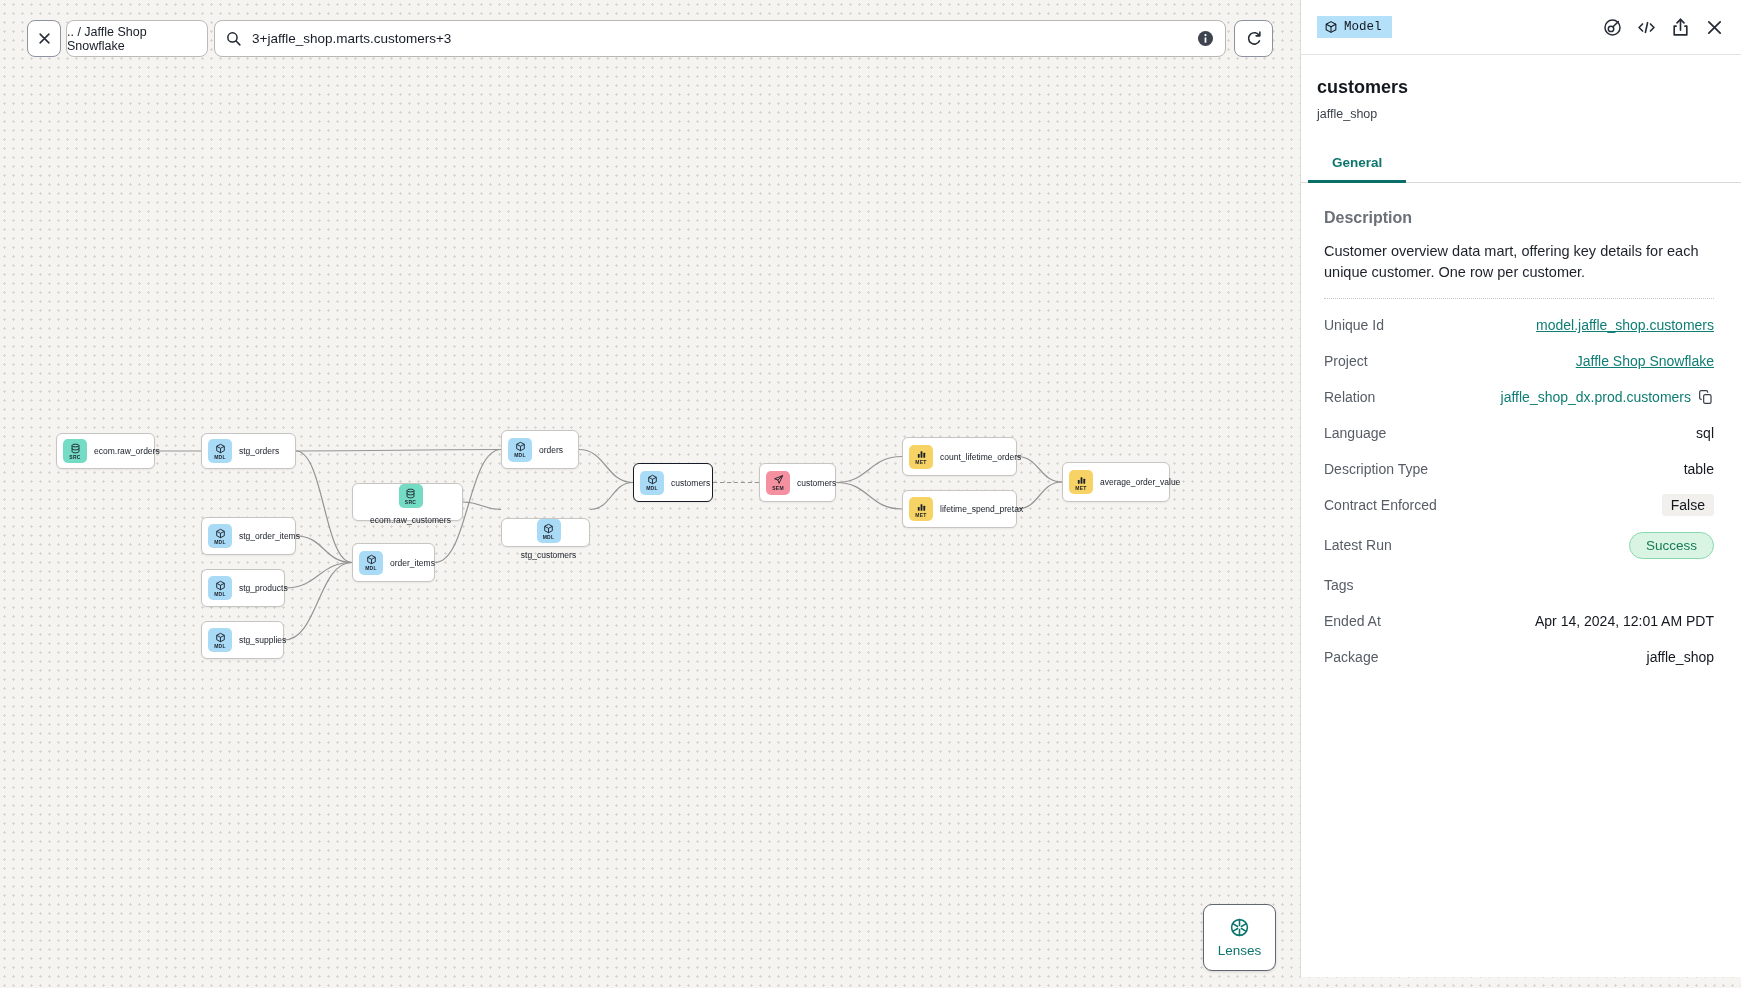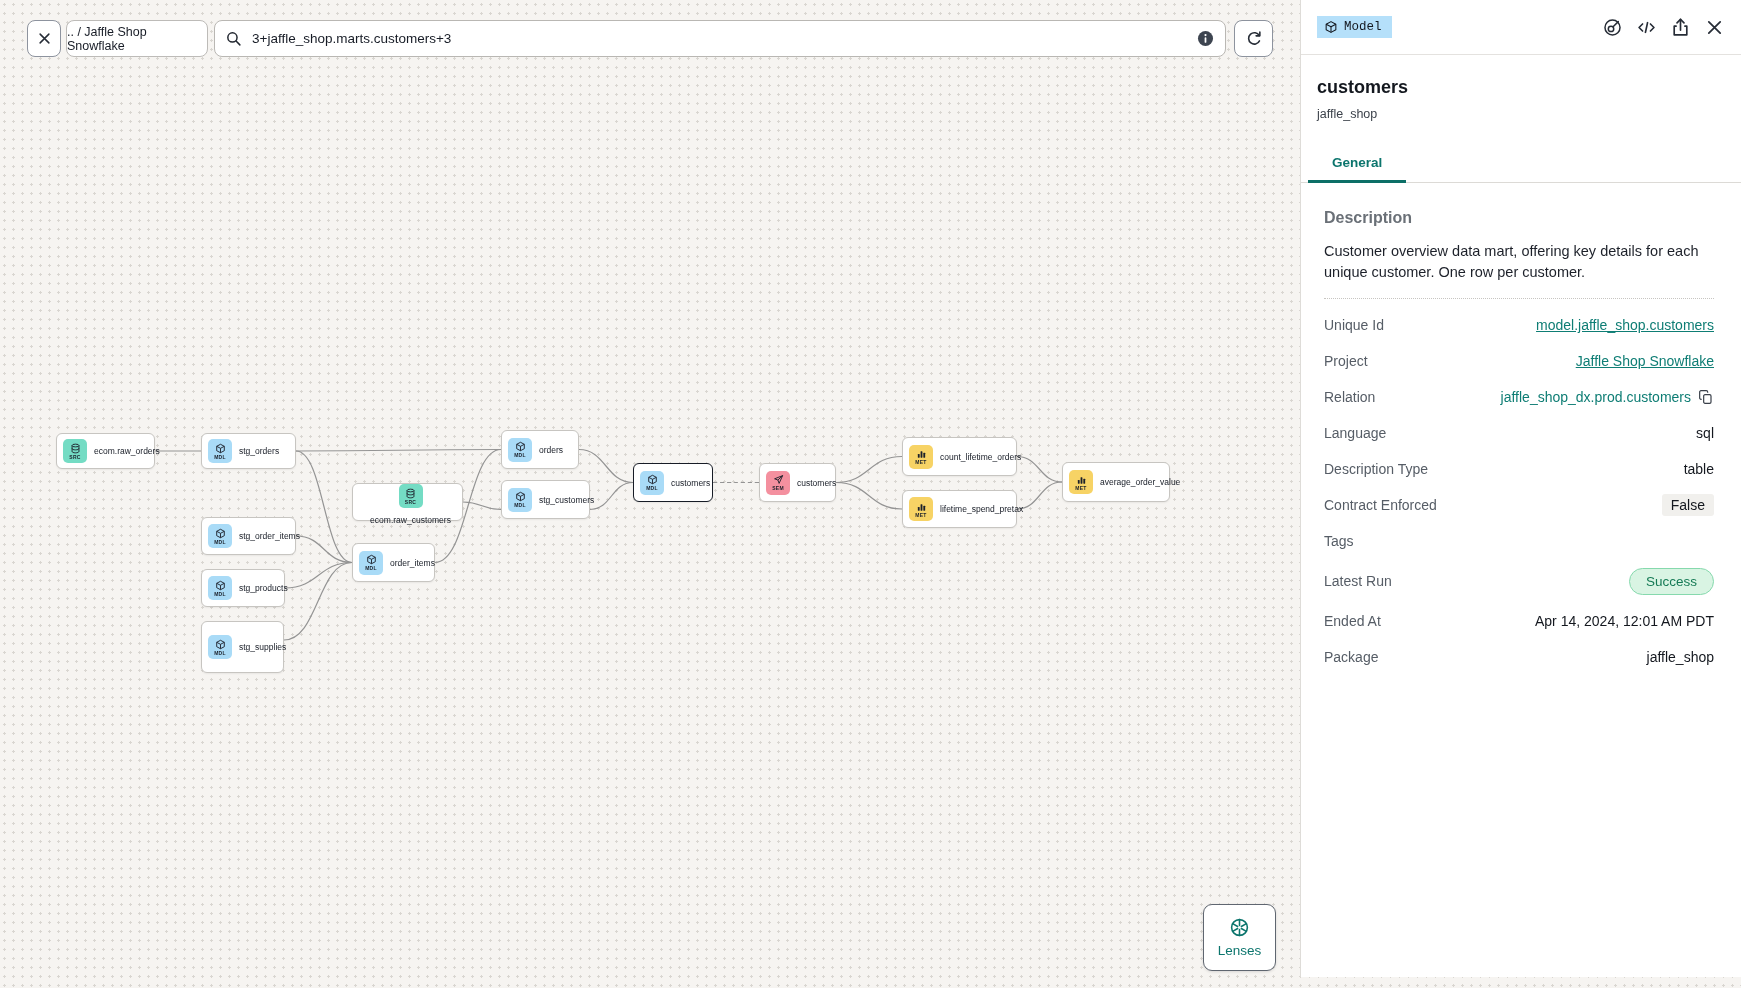--- a/index.html
+++ b/index.html
@@ -138,21 +138,21 @@
           <span class="gnode-icon" style="background: rgb(169, 219, 247);">
             <svg viewBox="0 0 24 24" fill="none" stroke="#1b202a" stroke-width="2" stroke-linejoin="round">
               <path d="M12 2.8 20.3 7.2v9.6L12 21.2 3.7 16.8V7.2Z"></path>
               <path d="M3.7 7.2 12 11.6l8.3-4.4"></path>
               <path d="M12 11.6v9.6"></path>
             </svg>
             <span class="gnode-type">MDL</span>
           </span>
           <span class="gnode-label">stg_products</span>
         </div>
-        <div class="gnode" style="left: 201px; top: 621px; width: 83px; height: 52px;">
+        <div class="gnode" style="left: 201px; top: 621px; width: 83px; height: 38px;">
           <span class="gnode-icon" style="background: rgb(169, 219, 247);">
             <svg viewBox="0 0 24 24" fill="none" stroke="#1b202a" stroke-width="2" stroke-linejoin="round">
               <path d="M12 2.8 20.3 7.2v9.6L12 21.2 3.7 16.8V7.2Z"></path>
               <path d="M3.7 7.2 12 11.6l8.3-4.4"></path>
               <path d="M12 11.6v9.6"></path>
             </svg>
             <span class="gnode-type">MDL</span>
           </span>
           <span class="gnode-label">stg_supplies</span>
         </div>
@@ -182,21 +182,21 @@
           <span class="gnode-icon" style="background: rgb(169, 219, 247);">
             <svg viewBox="0 0 24 24" fill="none" stroke="#1b202a" stroke-width="2" stroke-linejoin="round">
               <path d="M12 2.8 20.3 7.2v9.6L12 21.2 3.7 16.8V7.2Z"></path>
               <path d="M3.7 7.2 12 11.6l8.3-4.4"></path>
               <path d="M12 11.6v9.6"></path>
             </svg>
             <span class="gnode-type">MDL</span>
           </span>
           <span class="gnode-label">orders</span>
         </div>
-        <div class="gnode" style="left: 501px; top: 480px; width: 89px; height: 39px;">
+        <div class="gnode" style="left: 501px; top: 518px; width: 89px; height: 29px; flex-direction: column;">
           <span class="gnode-icon" style="background: rgb(169, 219, 247);">
             <svg viewBox="0 0 24 24" fill="none" stroke="#1b202a" stroke-width="2" stroke-linejoin="round">
               <path d="M12 2.8 20.3 7.2v9.6L12 21.2 3.7 16.8V7.2Z"></path>
               <path d="M3.7 7.2 12 11.6l8.3-4.4"></path>
               <path d="M12 11.6v9.6"></path>
             </svg>
             <span class="gnode-type">MDL</span>
           </span>
           <span class="gnode-label">stg_customers</span>
         </div>
@@ -375,31 +375,31 @@
           <div class="frow">
             <span class="flabel">Description Type</span>
             <span class="fvalue">table</span>
           </div>
           <div class="frow">
             <span class="flabel">Contract Enforced</span>
             <span class="fvalue">
               <span class="badge-gray">False</span>
             </span>
           </div>
-          <div class="frow">
-            <span class="flabel">Tags</span>
-            <span class="fvalue"></span>
-          </div>
           <div class="frow" style="min-height: 44px;">
             <span class="flabel">Latest Run</span>
             <span class="fvalue">
               <span class="badge-success">Success</span>
             </span>
           </div>
           <div class="frow">
+            <span class="flabel">Tags</span>
+            <span class="fvalue"></span>
+          </div>
+          <div class="frow">
             <span class="flabel">Ended At</span>
             <span class="fvalue">Apr 14, 2024, 12:01 AM PDT</span>
           </div>
           <div class="frow">
             <span class="flabel">Package</span>
             <span class="fvalue">jaffle_shop</span>
           </div>
         </div>
     </div>
   </aside>

